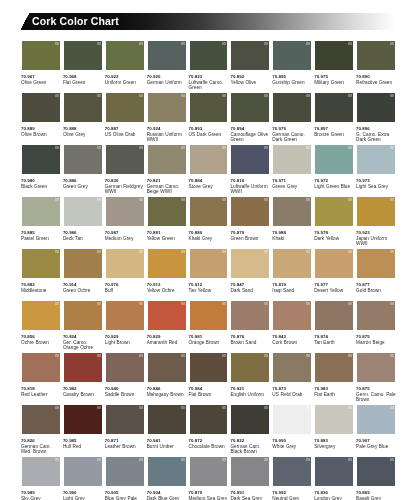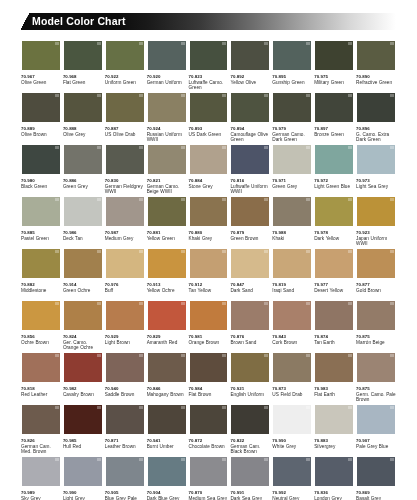--- a/index.html
+++ b/index.html
@@ -103,21 +103,21 @@
   }
 </style>
 </head>
 <body>
 
 <div id="root">
 
   <div class="header">
     <div class="header-bar"></div>
     <div class="header-notch"></div>
-    <div class="header-title">Model Color Chart</div>
+    <div class="header-title">Cork Color Chart</div>
   </div>
 
   <div class="grid" id="swatch-grid">
       <div class="cell">
         <div class="swatch" style="background: rgb(107, 114, 64);"></div>
         <div class="meta">
           <div class="code">70.967</div>
           <div class="cname">Olive Green</div>
         </div>
       </div>

